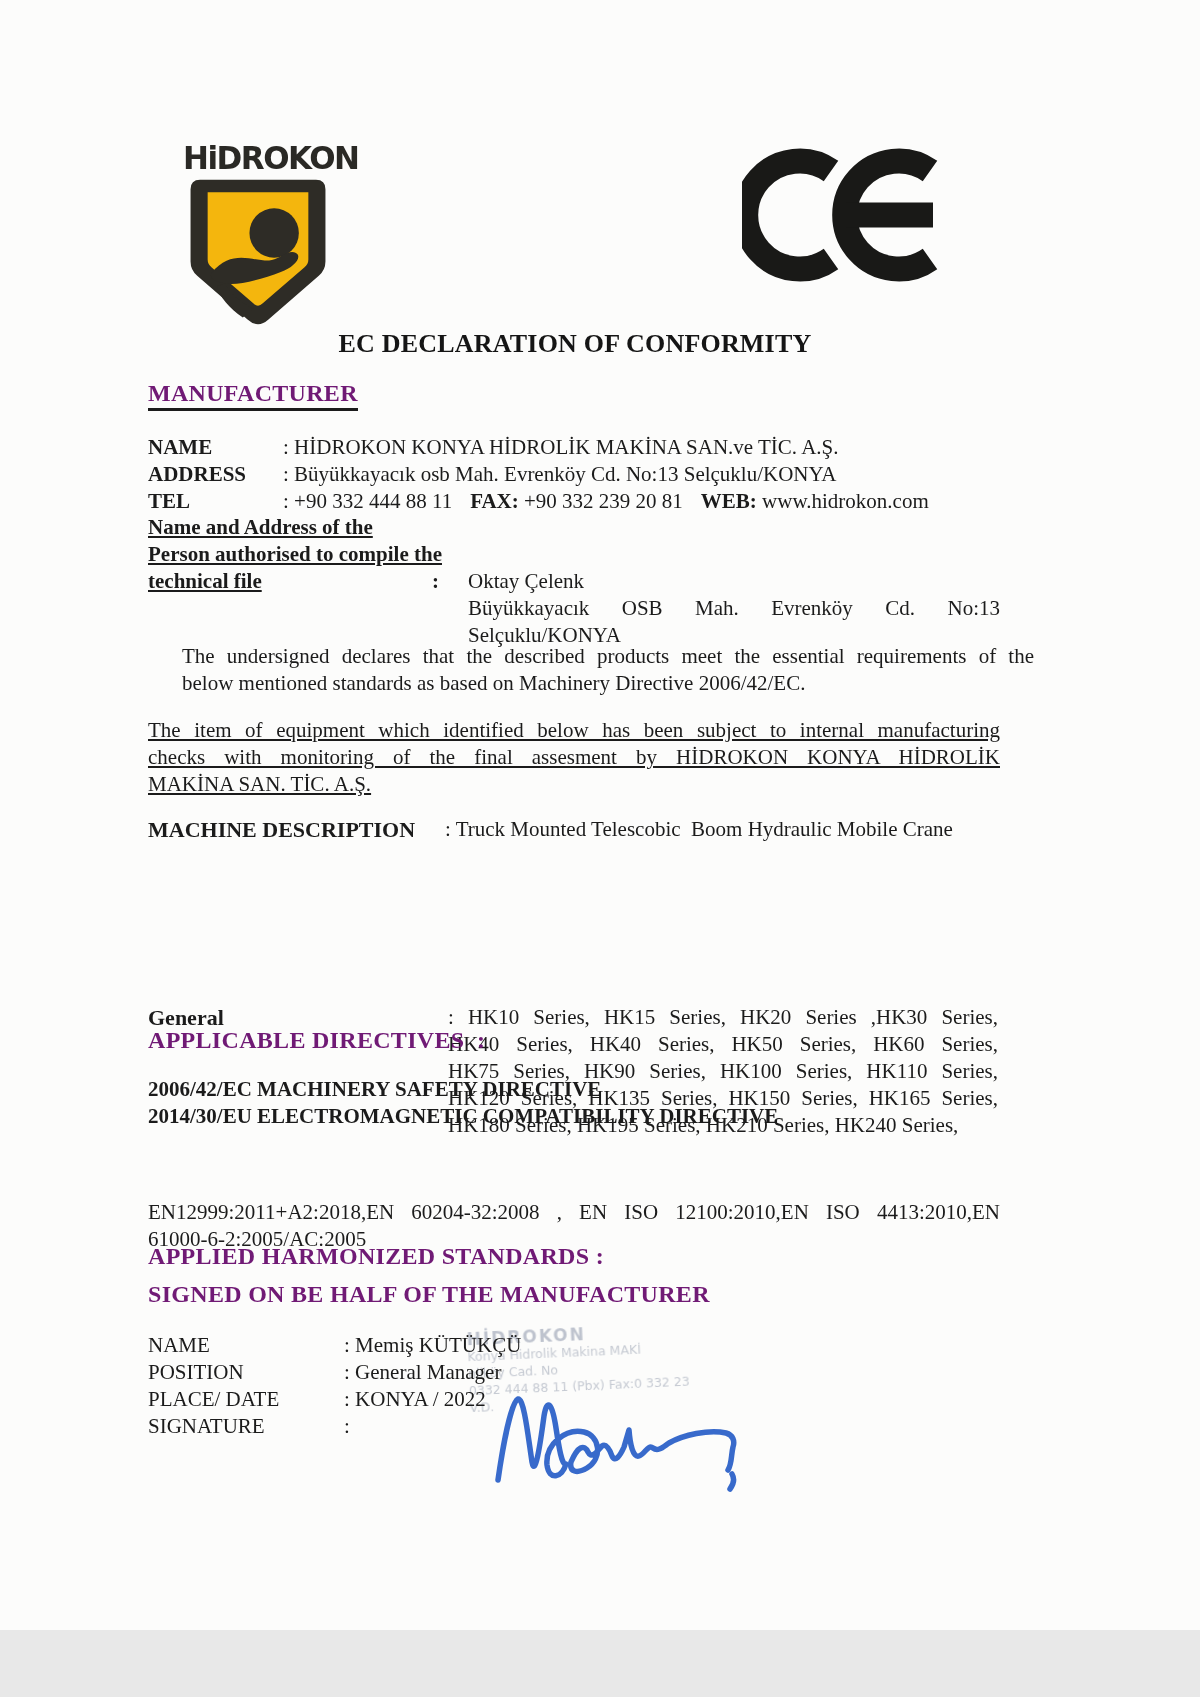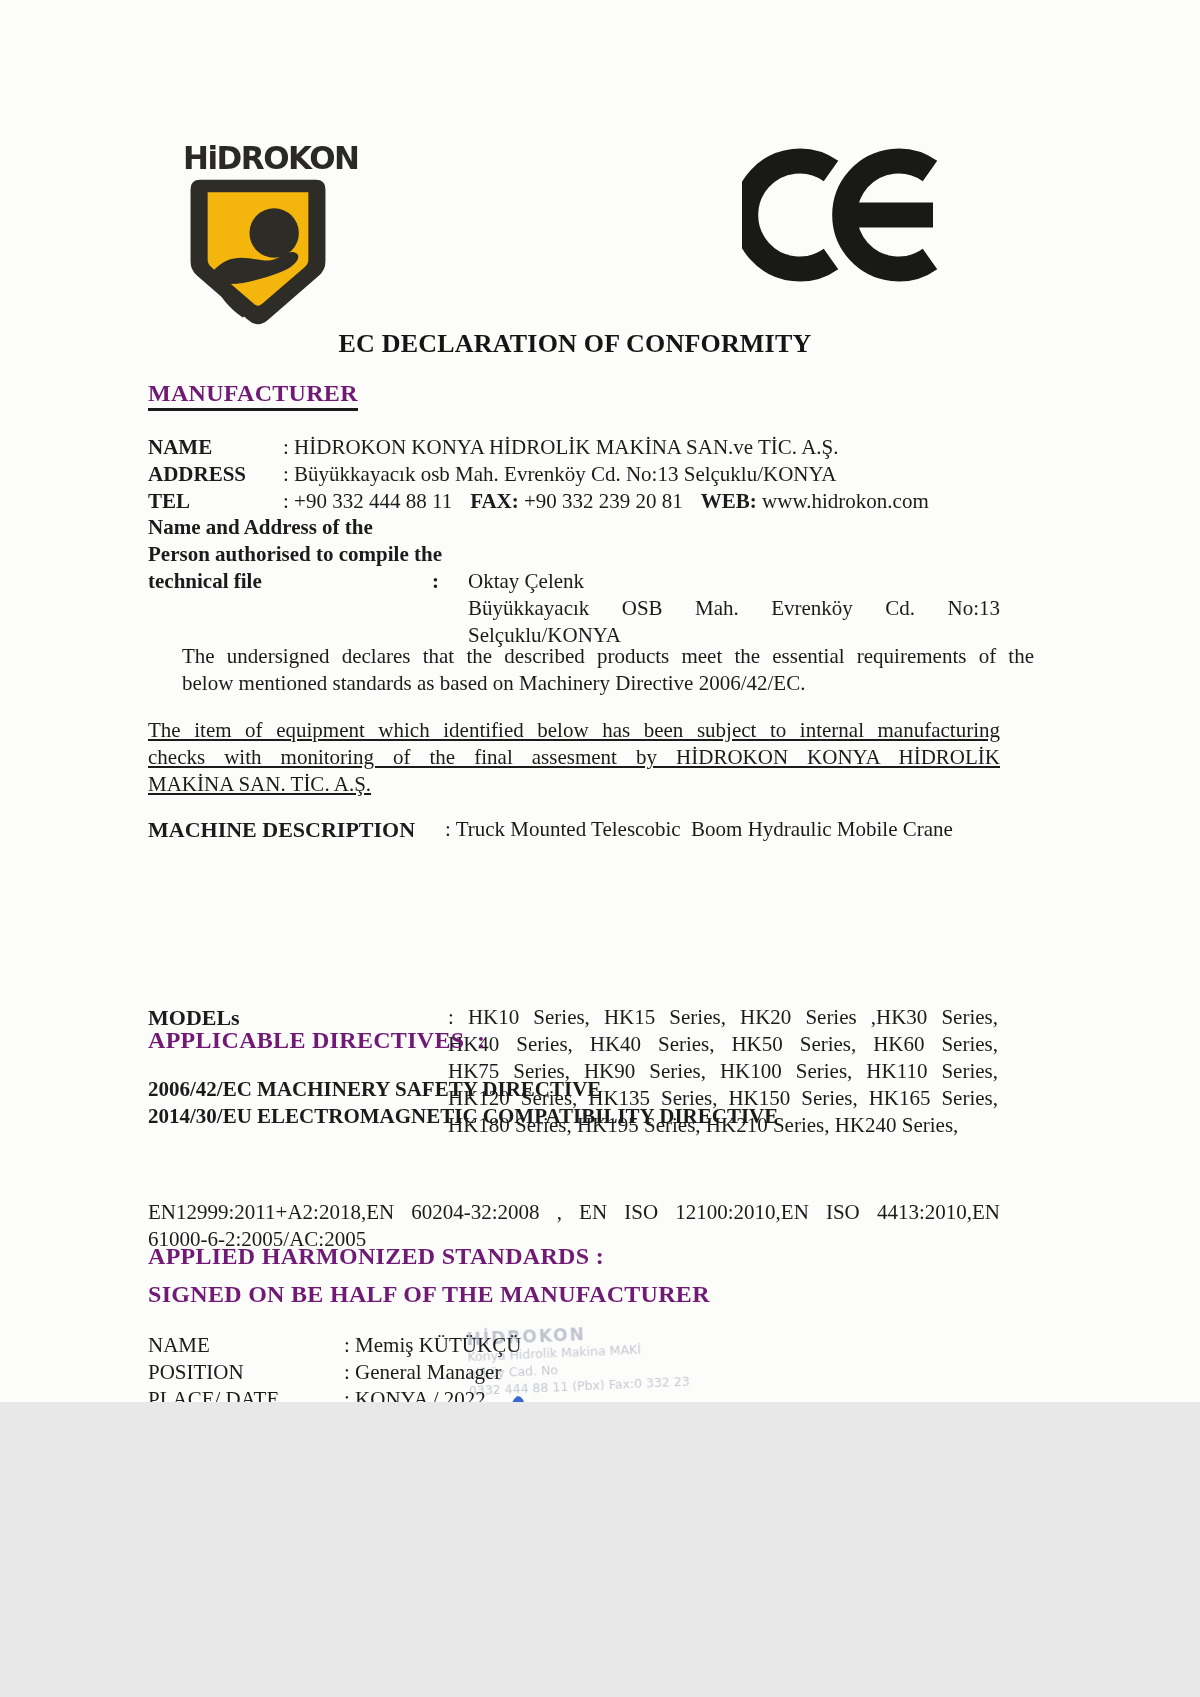--- a/index.html
+++ b/index.html
@@ -1,17 +1,17 @@
 <!DOCTYPE html>
 <html><head>
 <meta charset="utf-8">
 <style>
   html,body{margin:0;padding:0;background:#e8e8e8;}
   .page{
-    position:relative;width:1200px;height:1402px;margin:0 auto;
+    position:relative;width:1200px;height:1630px;margin:0 auto;
     background:#fcfcfb;color:#1b1b1b;overflow:hidden;
     font-family:"Liberation Serif","DejaVu Serif",serif;
     font-size:21px;line-height:27px;
   }
   
   .logo{position:absolute;left:183px;top:140px;width:150px;text-align:center;}
   .logo-word{
     font-family:"DejaVu Sans","Liberation Sans",sans-serif;
     font-weight:bold;font-size:31px;letter-spacing:-1.5px;color:#2a2925;
     transform:scaleY(1.05);line-height:34px;white-space:nowrap;
@@ -26,21 +26,21 @@
   .content{position:absolute;left:148px;width:852px;}
   .b{font-weight:bold;}
   .hline{font-weight:bold;font-size:24px;letter-spacing:.3px;color:#701a75;}
   .underl{display:inline-block;border-bottom:3px solid #1b1b1b;padding-bottom:1px;}
   .row{display:flex;white-space:nowrap;}
   .row .lab{width:135px;flex:none;font-weight:bold;}
   .jl{text-align:justify;text-align-last:justify;}
   .nw{white-space:nowrap;}
   .sp{display:inline-block;width:18px;}
   
-  .auth{position:relative;}
+  .auth{position:relative;text-decoration:underline;}
   .auth .colon{position:absolute;left:284px;top:54px;font-weight:bold;}
   .auth .vals{position:absolute;left:320px;top:54px;width:532px;}
   
   .mach{display:flex;}
   .mach .lab{width:297px;flex:none;font-weight:bold;font-size:22px;}
   
   .models{position:relative;}
   .models .lab{position:absolute;left:0;top:0;font-weight:bold;font-size:22px;}
   .models .vals{margin-left:300px;width:550px;}
   
@@ -131,21 +131,21 @@
     <div class="jl">checks with monitoring of the final assesment by HİDROKON KONYA HİDROLİK</div>
     <div>MAKİNA SAN. TİC. A.Ş.</div>
   </div>
 
   <div class="content mach" style="top:816px;">
     <span class="lab">MACHINE DESCRIPTION</span>
     <span class="nw">: Truck Mounted Telescobic&nbsp; Boom Hydraulic Mobile Crane</span>
   </div>
 
   <div class="content models" style="top:869px;">
-    <span class="lab">MODELs</span>
+    <span class="lab">General</span>
     <div class="vals">
       <div class="jl">: HK10 Series, HK15 Series, HK20 Series ,HK30 Series,</div>
       <div class="jl">HK40 Series, HK40 Series, HK50 Series, HK60 Series,</div>
       <div class="jl">HK75 Series, HK90 Series, HK100 Series, HK110 Series,</div>
       <div class="jl">HK120 Series, HK135 Series, HK150 Series, HK165 Series,</div>
       <div>HK180 Series, HK195 Series, HK210 Series, HK240 Series,</div>
     </div>
   </div>
 
   <div class="content hline" style="top:1027px;">APPLICABLE DIRECTIVES&nbsp; :</div>

